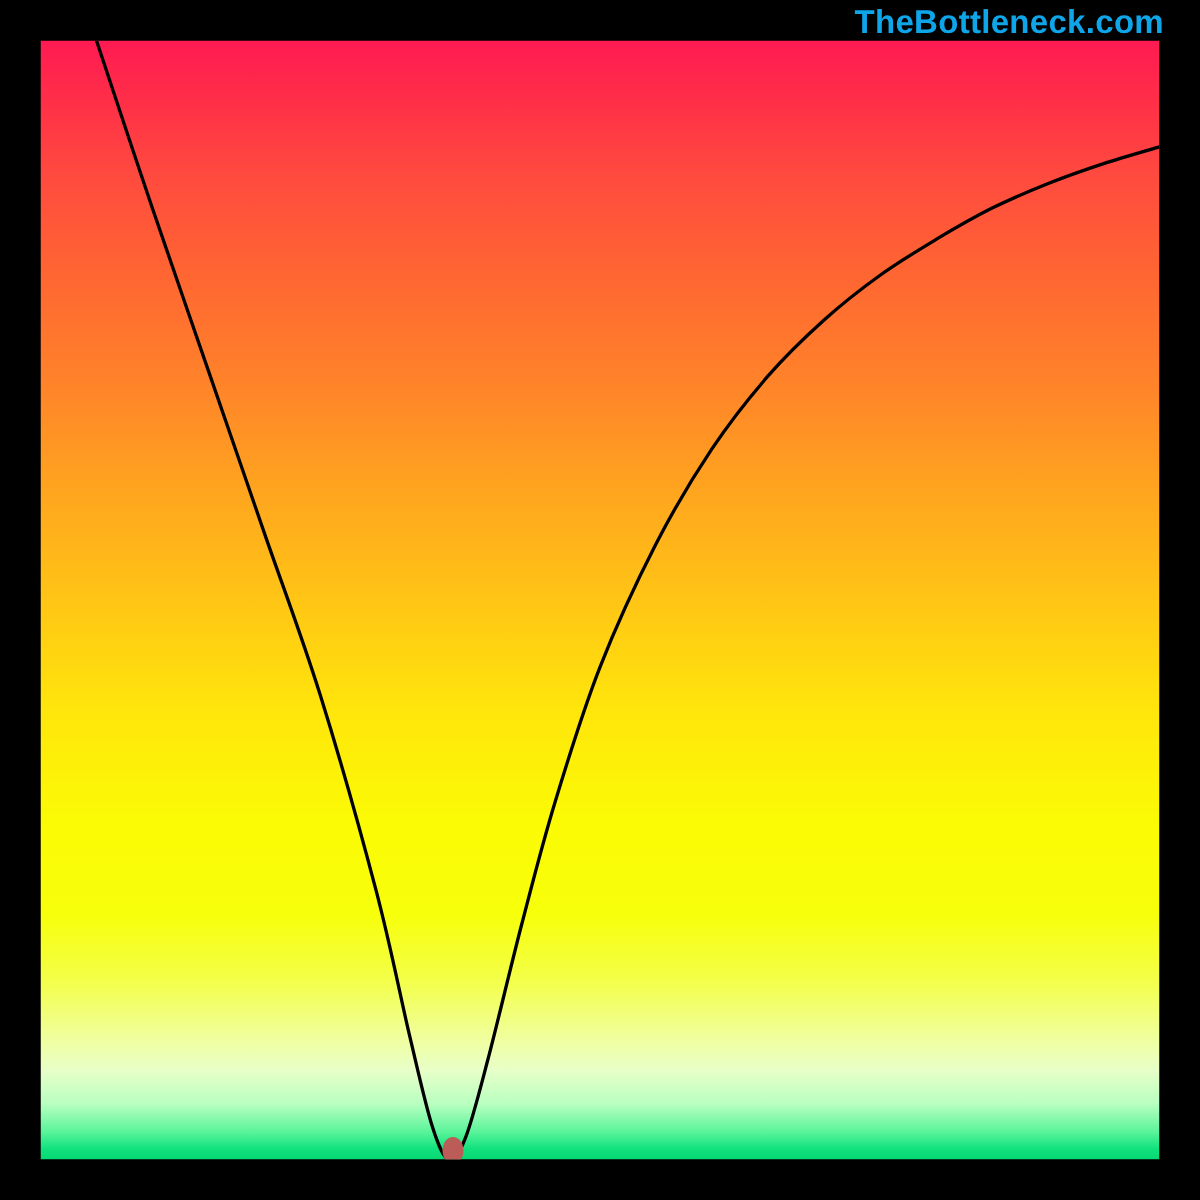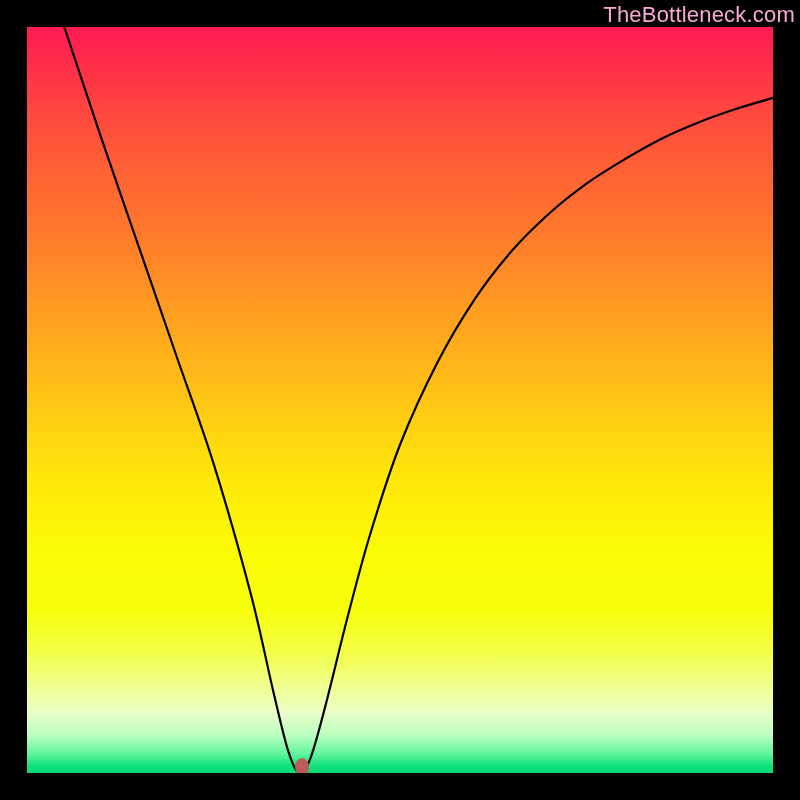--- a/index.html
+++ b/index.html
@@ -13,24 +13,24 @@
   }
   .wrap {
     position: relative;
     width: 800px;
     height: 800px;
     background: #000;
   }
   .watermark {
     position: absolute;
     top: 2px;
-    right: 5px;
-    color: #f9a8d4;
+    right: 24px;
+    color: #0ea5e9;
     font-size: 22px;
-    font-weight: 400;
+    font-weight: 700;
     letter-spacing: 0.2px;
     z-index: 5;
   }
   .frame {
     position: absolute;
     top: 27px;
     left: 27px;
     width: 746px;
     height: 746px;
     overflow: hidden;

